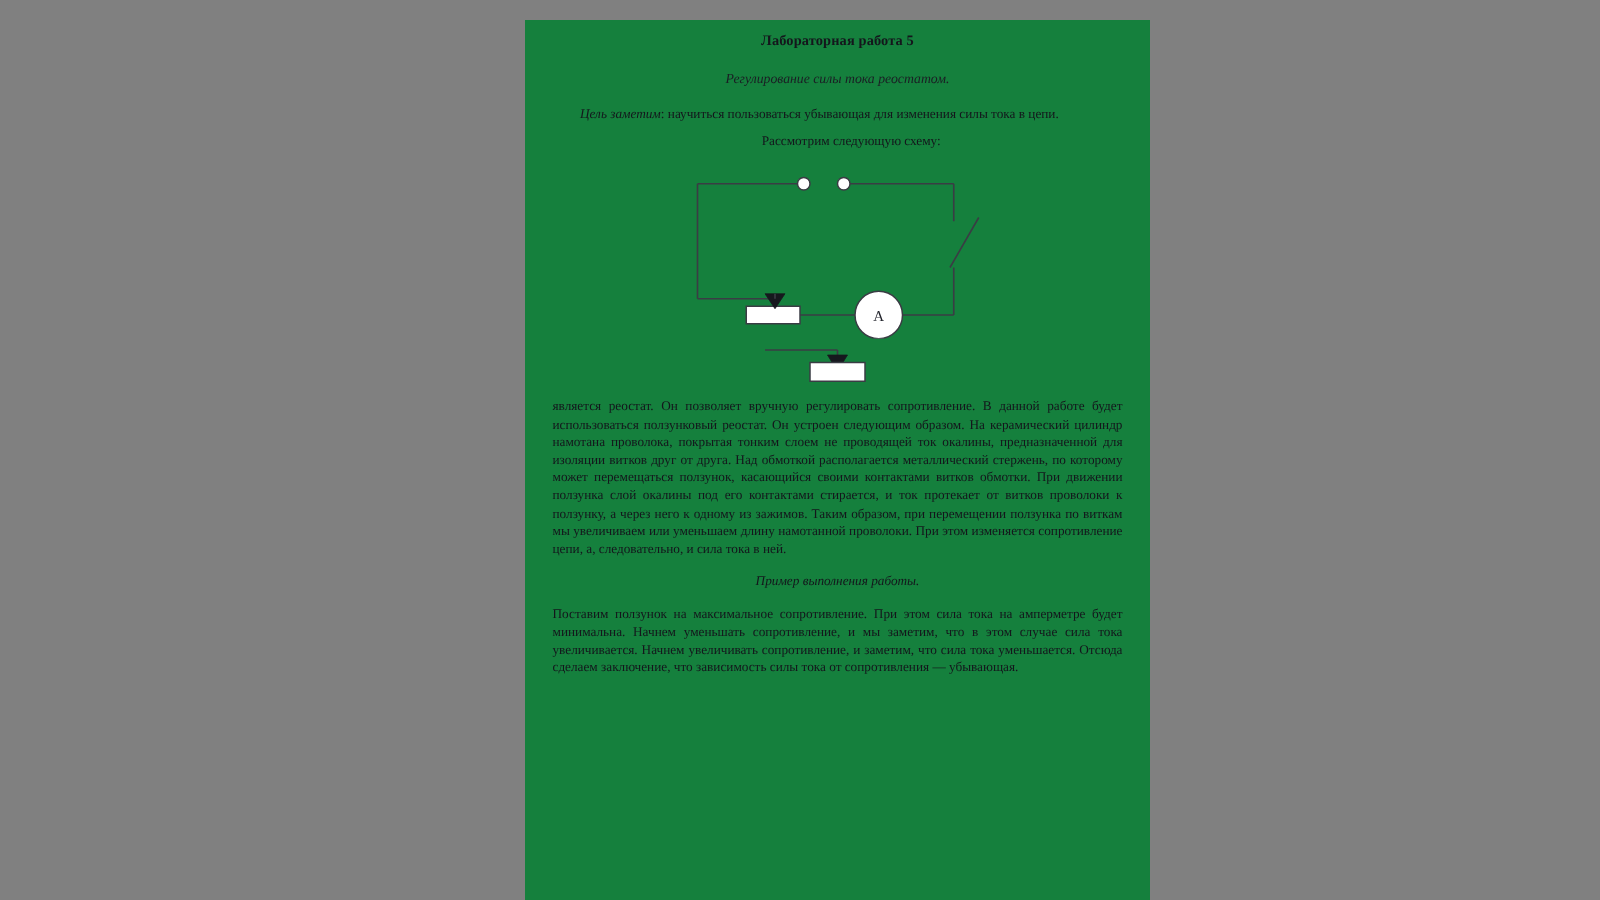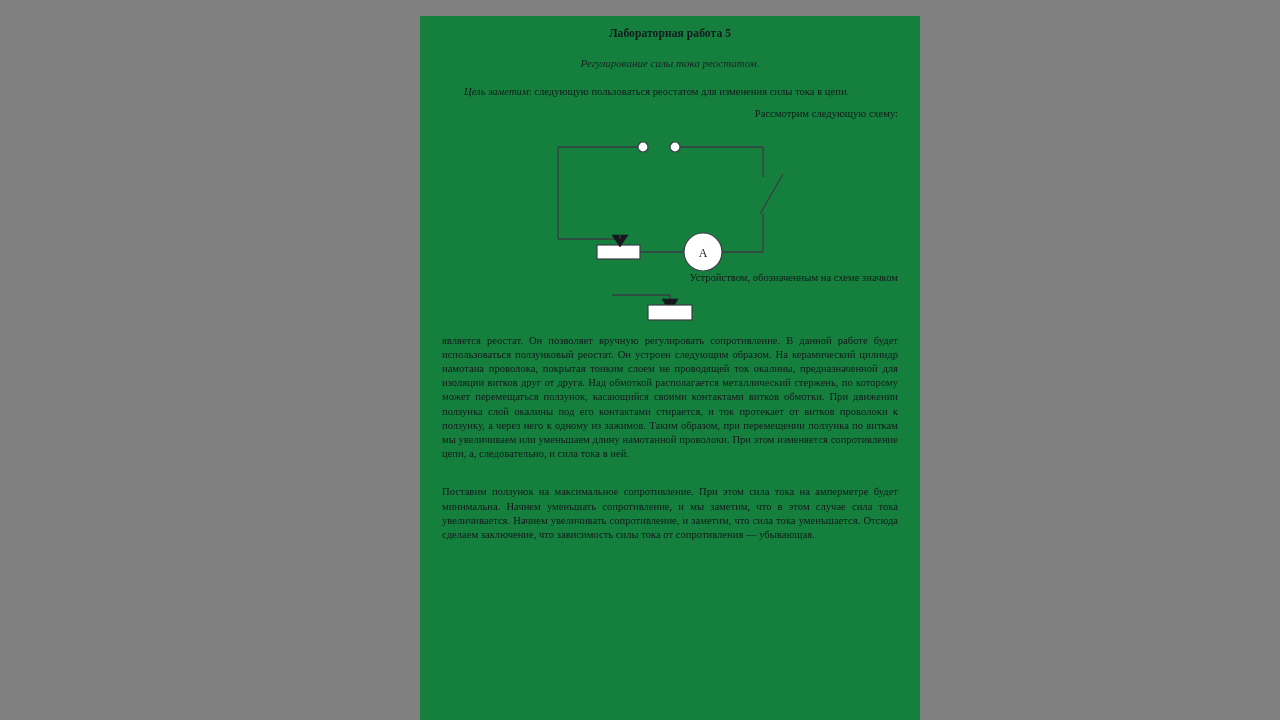--- a/index.html
+++ b/index.html
@@ -54,21 +54,21 @@
     hyphens: manual;
   }
   .para.indent {
     text-indent: 22px;
   }
   .gap-sm { height: 8px; }
   .gap-md { height: 12px; }
   .gap-lg { height: 16px; }
   .italic { font-style: italic; }
   .para-left {
-    text-align: right;
+    text-align: center;
     font-family: Liberation Serif, serif;
   }
   .schematic-wrap {
     position: relative;
     width: 100%;
     height: 150px;
   }
   .symbol-wrap {
     position: relative;
     width: 100%;
@@ -107,21 +107,21 @@
 <div id="viewer">
 
   <div id="page">
 
     <h1 class="doc-title">Лабораторная работа 5</h1>
 
     <div class="doc-subtitle">Регулирование силы тока реостатом.</div>
 
     <div class="gap-lg"></div>
 
-    <p class="para indent"><span class="italic">Цель заметим</span><span>: следующую пользоваться реостатом для изменения силы тока в цепи.</span></p>
+    <p class="para indent"><span class="italic">Цель заметим</span><span>: научиться пользоваться убывающая для изменения силы тока в цепи.</span></p>
 
     <div class="gap-sm"></div>
 
     <p class="para indent para-left">Рассмотрим следующую схему:</p>
 
     <div class="schematic-wrap">
       <svg width="400" height="150" viewBox="0 0 400 150">
 
         <path class="line" d="M 116 26 L 196 26"></path>
 
@@ -148,38 +148,38 @@
         <path class="line" d="M 198 131 L 242 131"></path>
 
         <rect class="rheo-box" x="155" y="124" width="43" height="14"></rect>
 
         <path class="slider-arrow" d="M 170 114 L 186 114 L 178 126 Z"></path>
 
         <path class="line" d="M 178 114 L 178 118"></path>
       </svg>
     </div>
 
-    <p class="para para-left">Устройством, обозначенным на схеме значком</p>
 
     <div class="symbol-wrap">
       <svg width="400" height="48" viewBox="0 0 400 48">
 
         <path class="line" d="M 170 9 L 228 9"></path>
 
         <path class="line" d="M 228 9 L 228 13"></path>
 
         <path class="slider-arrow" d="M 220 13 L 236 13 L 228 26 Z"></path>
 
         <rect class="rheo-box" x="206" y="19" width="44" height="15"></rect>
       </svg>
     </div>
 
     <p class="para">является реостат. Он позволяет вручную регулировать сопротивление. В данной работе будет использоваться ползунковый реостат. Он устроен следующим образом. На керамический цилиндр намотана проволока, покрытая тонким слоем не проводящей ток окалины, предназначенной для изоляции витков друг от друга. Над обмоткой располагается металлический стержень, по которому может перемещаться ползунок, касающийся своими контактами витков обмотки. При движении ползунка слой окалины под его контактами стирается, и ток протекает от витков проволоки к ползунку, а через него к одному из зажимов. Таким образом, при перемещении ползунка по виткам мы увеличиваем или уменьшаем длину намотанной проволоки. При этом изменяется сопротивление цепи, а, следовательно, и сила тока в ней.</p>
 
     <div class="gap-md"></div>
 
+    <p class="para italic para-left">Пример выполнения работы.</p>
 
     <div class="gap-md"></div>
 
     <p class="para">Поставим ползунок на максимальное сопротивление. При этом сила тока на амперметре будет минимальна. Начнем уменьшать сопротивление, и мы заметим, что в этом случае сила тока увеличивается. Начнем увеличивать сопротивление, и заметим, что сила тока уменьшается. Отсюда сделаем заключение, что зависимость силы тока от сопротивления — убывающая.</p>
 
   </div>
 </div>
 
 </body></html>

